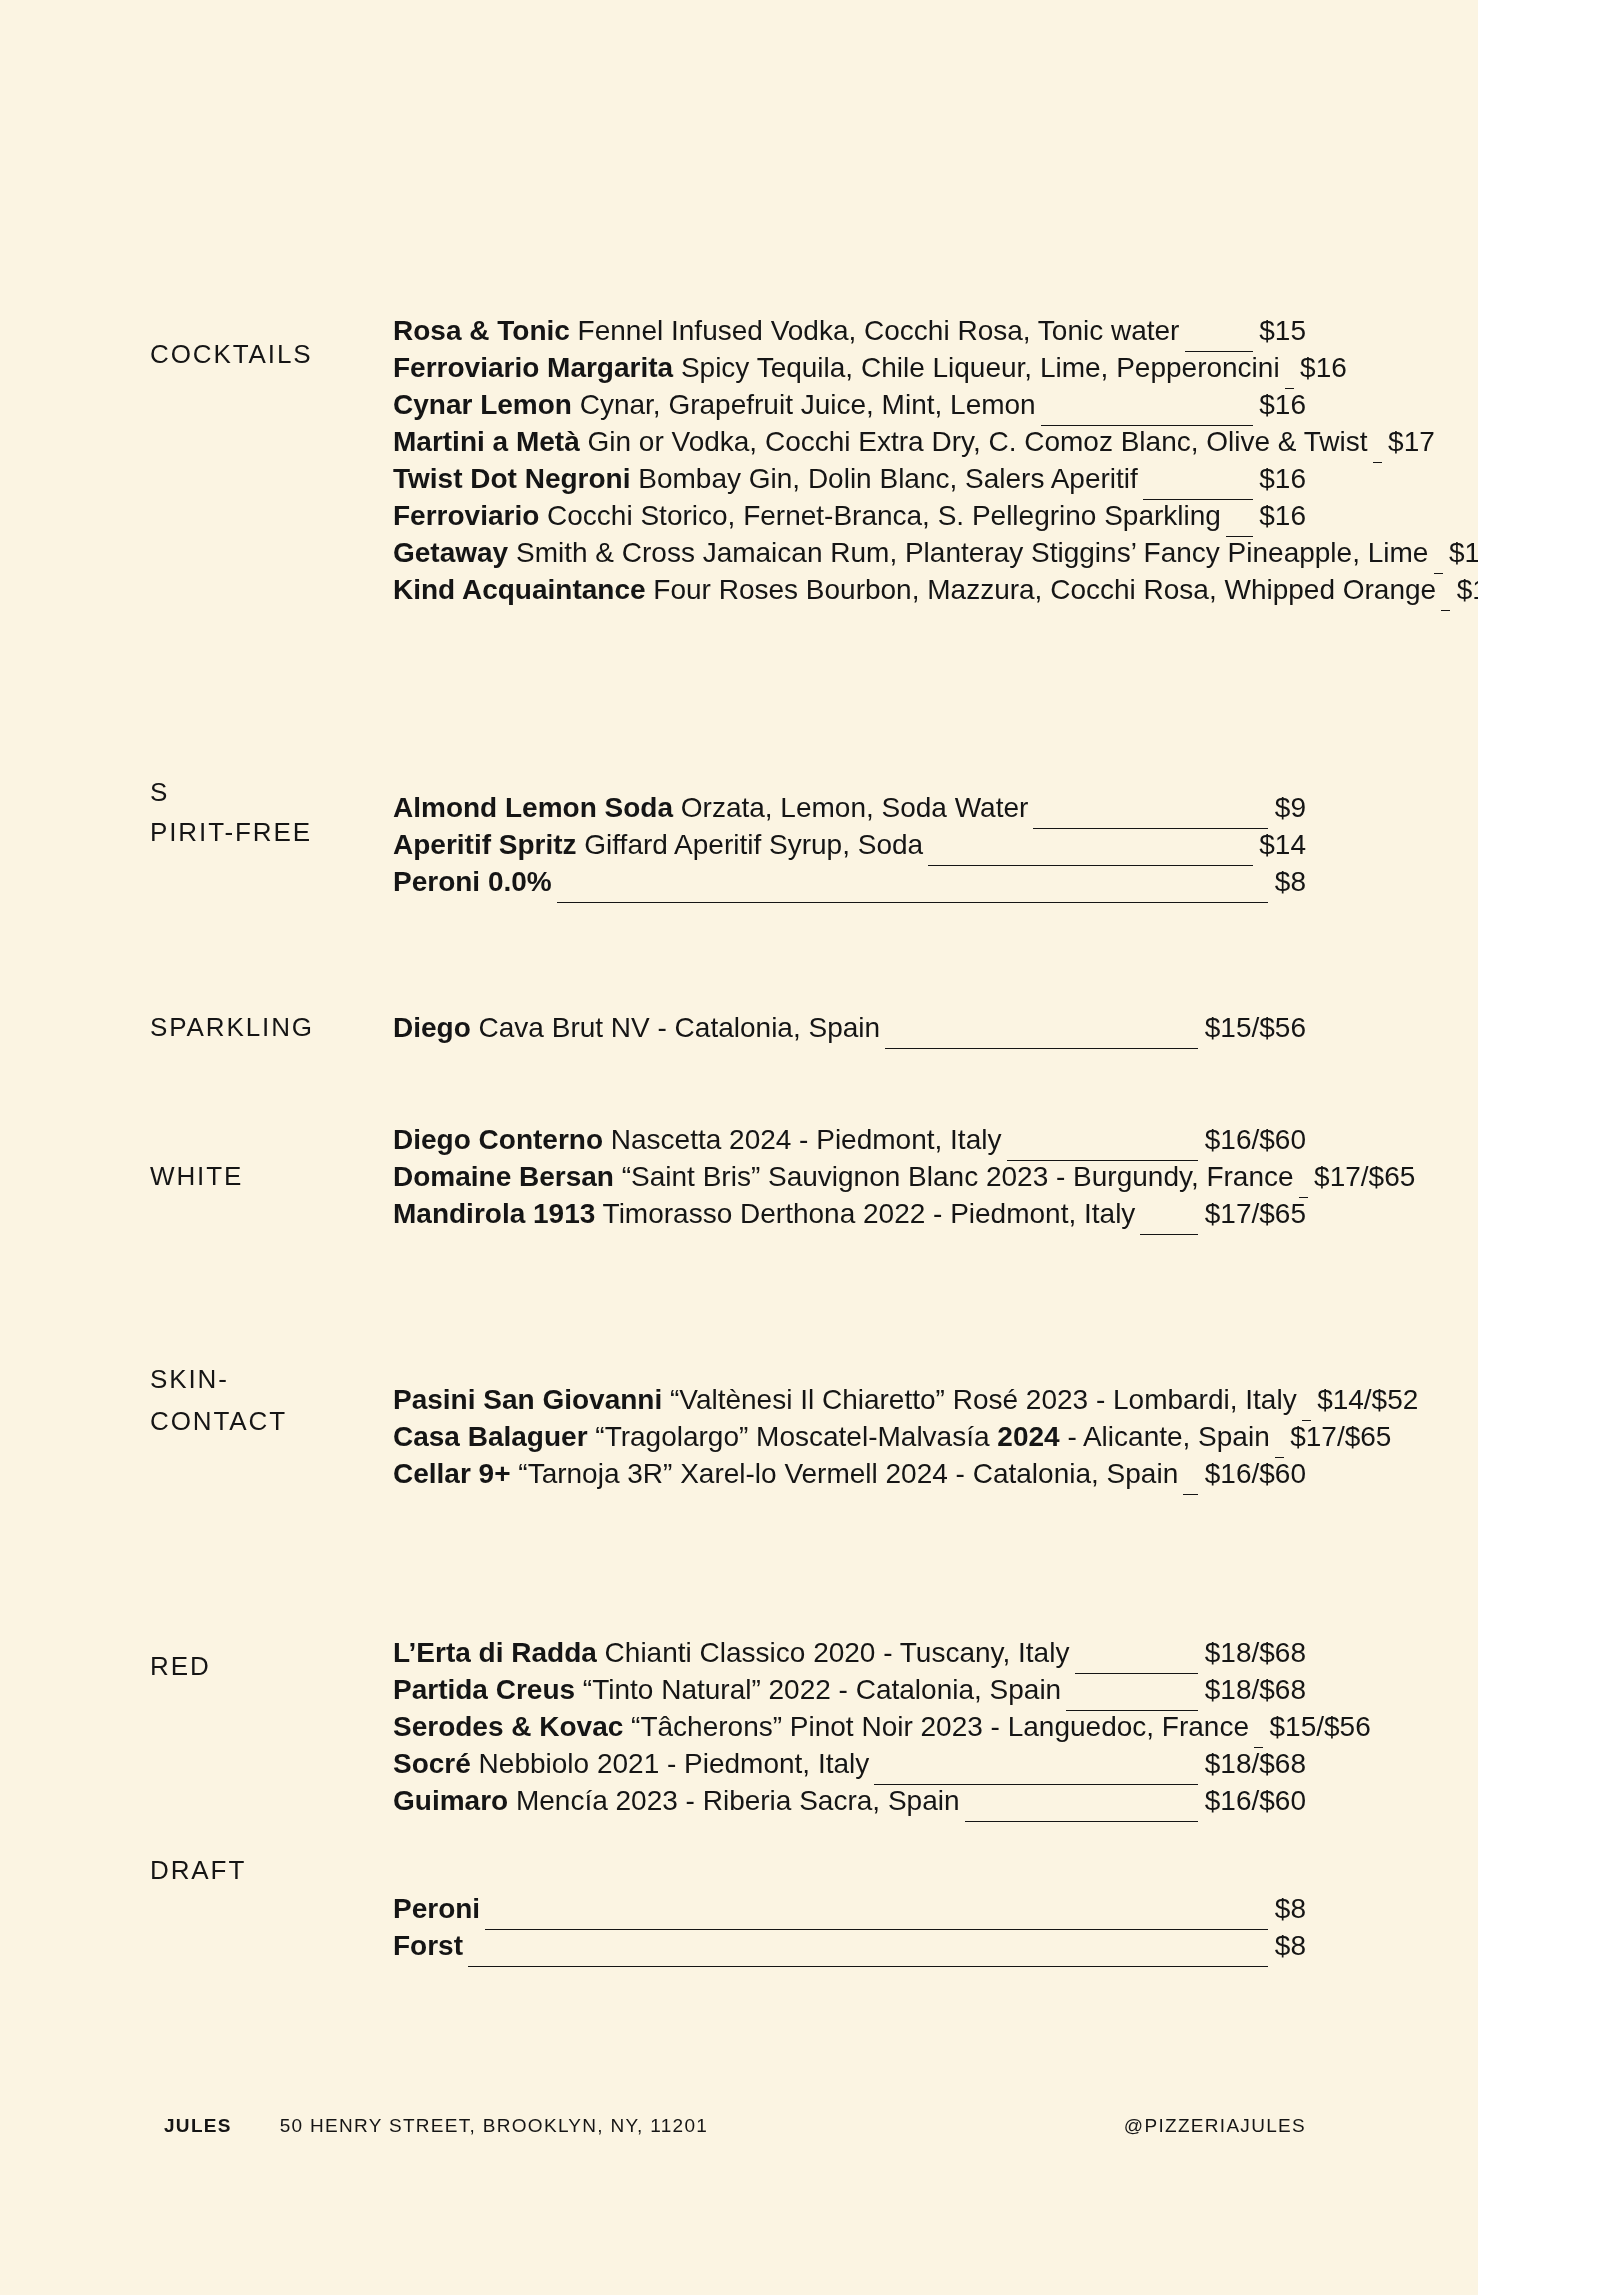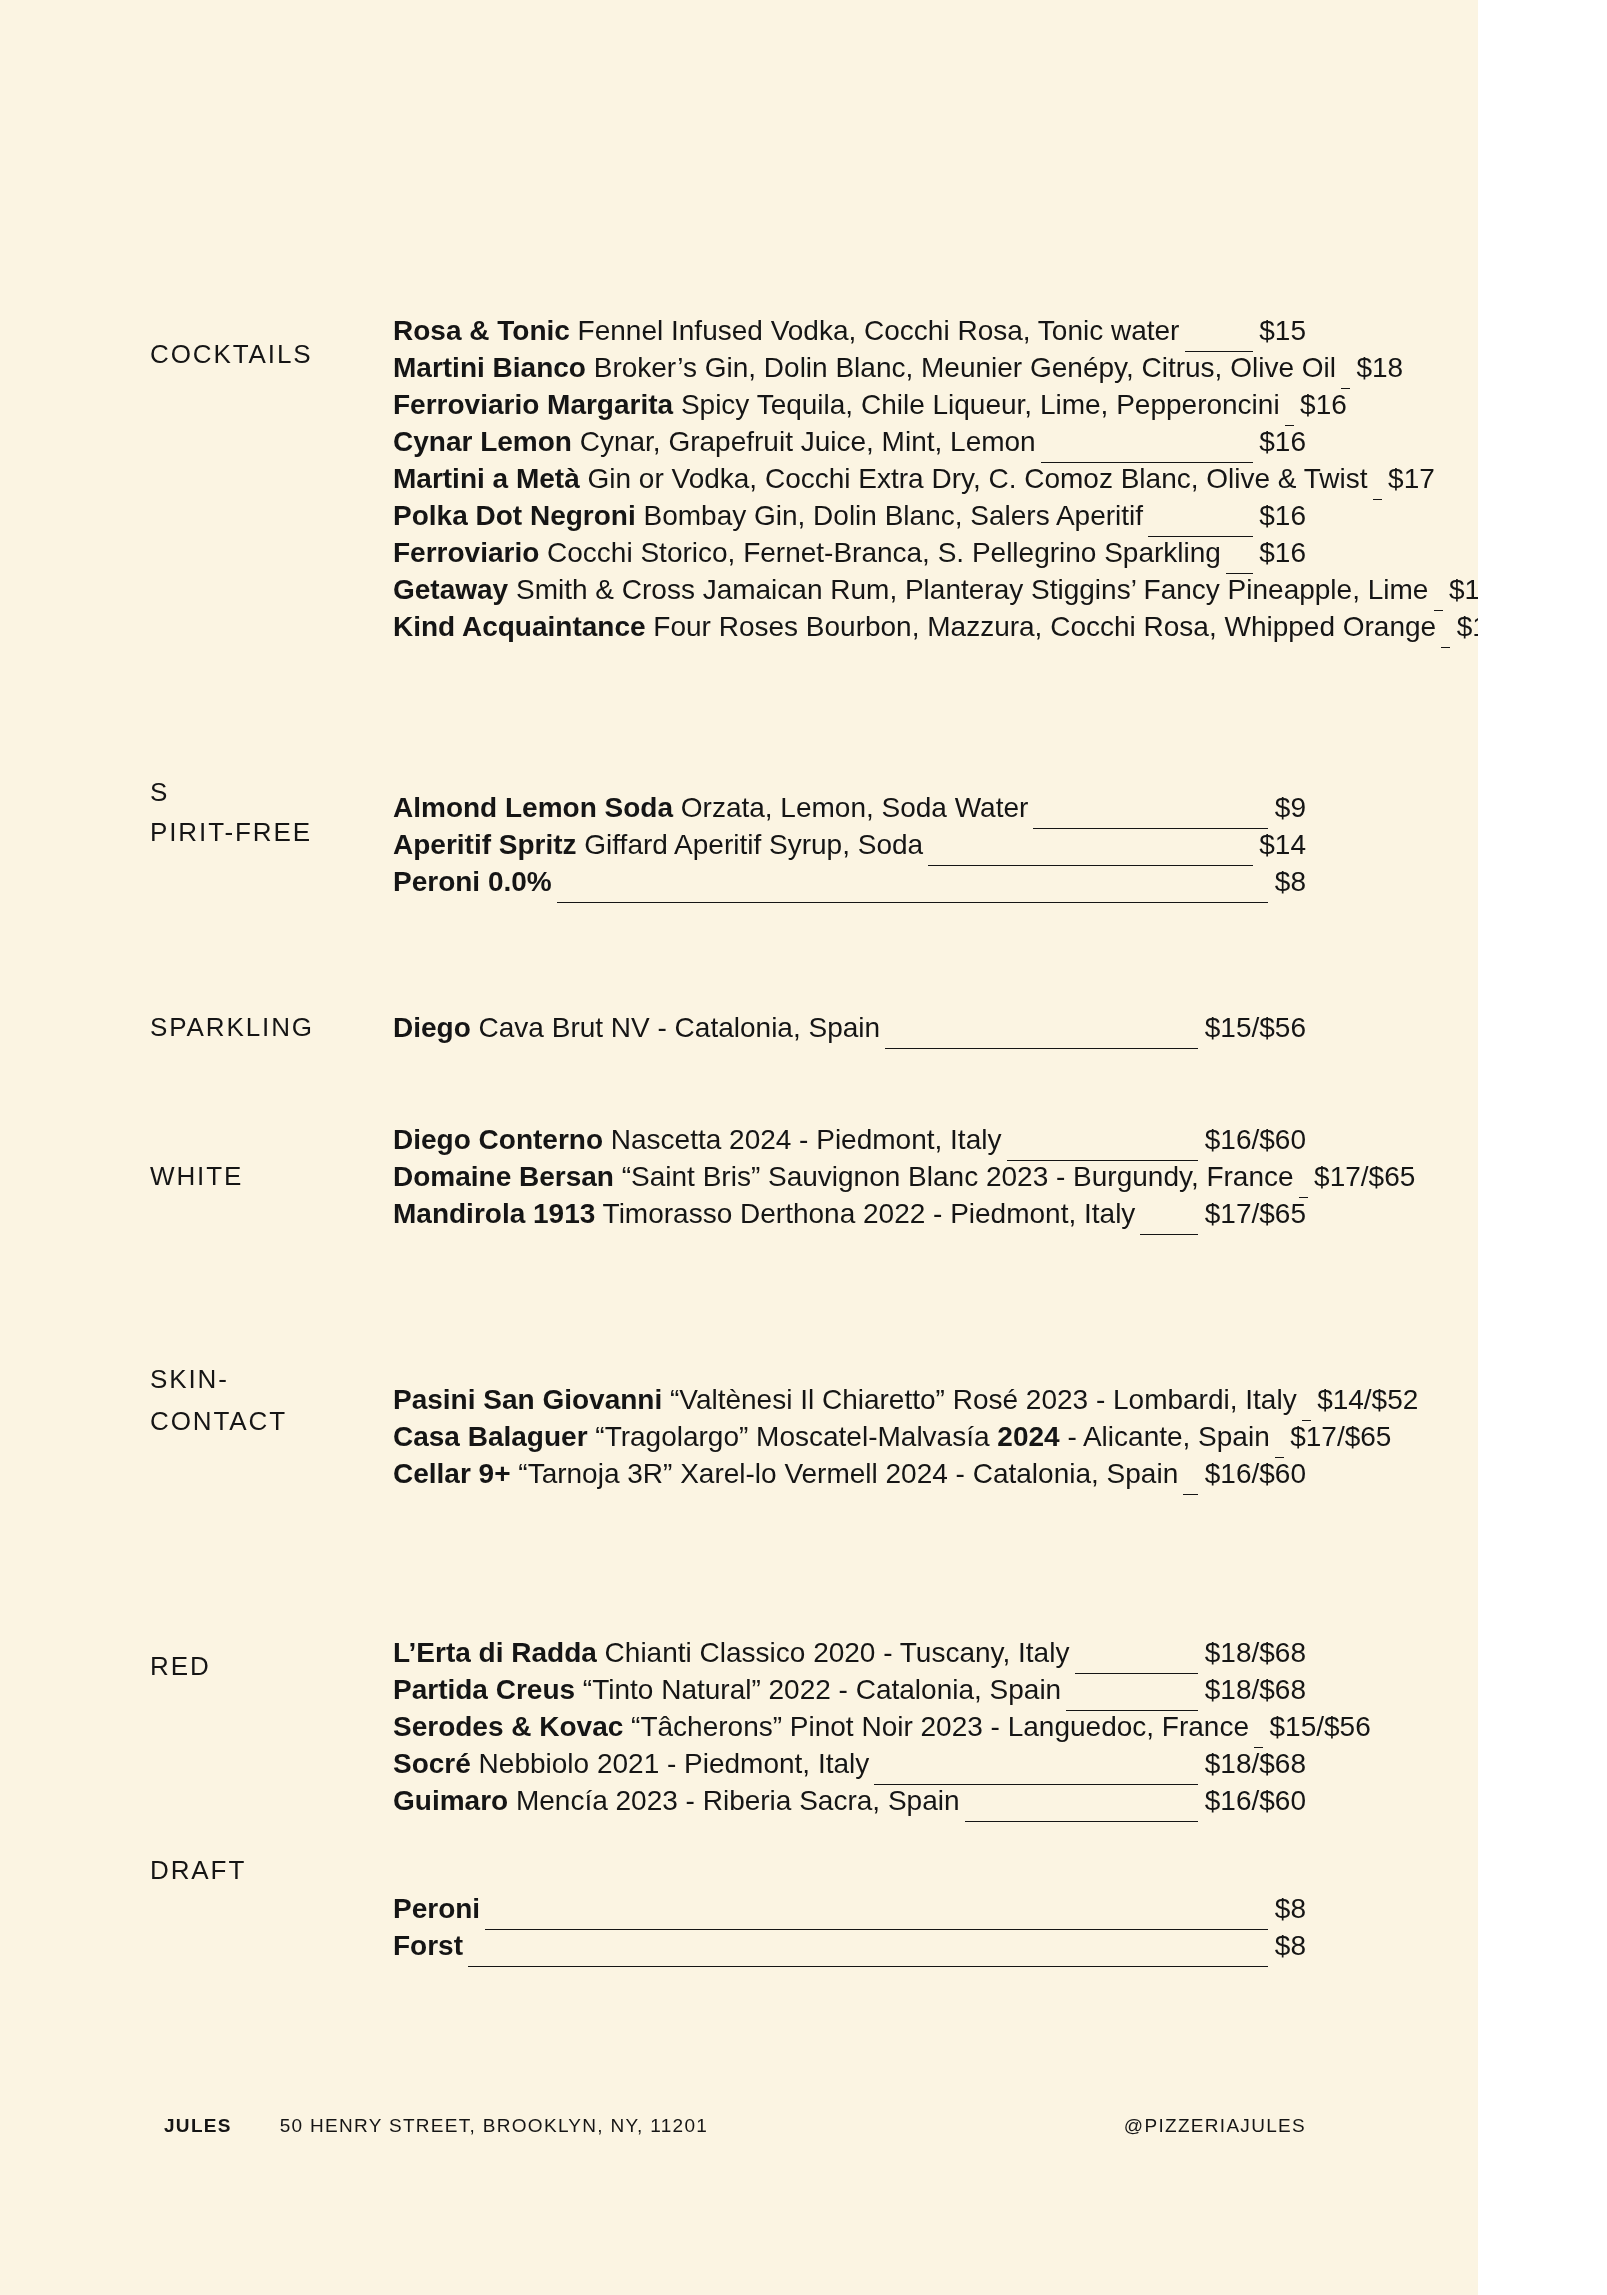--- a/index.html
+++ b/index.html
@@ -74,46 +74,41 @@
     <div class="section-label">
         <div>COCKTAILS</div>
       </div>
     <div class="section-items">
   <div class="row">
     <span class="text"><span class="name">Rosa &amp; Tonic</span><span class="desc"> Fennel Infused Vodka, Cocchi Rosa, Tonic water</span><span class="bmid"></span><span class="desc2"></span></span>
     <span class="leader"></span>
     <span class="price">$15</span>
   </div>
 
-  <div class="row">
-    <span class="text"><span class="name">Martini Bianco</span><span class="desc"> Broker’s Gin, Dolin Blanc, Meunier Genépy, Citrus, Olive Oil</span><span class="bmid"></span><span class="desc2"></span></span>
-    <span class="leader"></span>
-    <span class="price">$18</span>
-  </div>
 
   <div class="row">
     <span class="text"><span class="name">Ferroviario Margarita</span><span class="desc"> Spicy Tequila, Chile Liqueur, Lime, Pepperoncini</span><span class="bmid"></span><span class="desc2"></span></span>
     <span class="leader"></span>
     <span class="price">$16</span>
   </div>
 
   <div class="row">
     <span class="text"><span class="name">Cynar Lemon</span><span class="desc"> Cynar, Grapefruit Juice, Mint, Lemon</span><span class="bmid"></span><span class="desc2"></span></span>
     <span class="leader"></span>
     <span class="price">$16</span>
   </div>
 
   <div class="row">
     <span class="text"><span class="name">Martini a Metà</span><span class="desc"> Gin or Vodka, Cocchi Extra Dry, C. Comoz Blanc, Olive &amp; Twist</span><span class="bmid"></span><span class="desc2"></span></span>
     <span class="leader"></span>
     <span class="price">$17</span>
   </div>
 
   <div class="row">
-    <span class="text"><span class="name">Polka Dot Negroni</span><span class="desc"> Bombay Gin, Dolin Blanc, Salers Aperitif</span><span class="bmid"></span><span class="desc2"></span></span>
+    <span class="text"><span class="name">Twist Dot Negroni</span><span class="desc"> Bombay Gin, Dolin Blanc, Salers Aperitif</span><span class="bmid"></span><span class="desc2"></span></span>
     <span class="leader"></span>
     <span class="price">$16</span>
   </div>
 
   <div class="row">
     <span class="text"><span class="name">Ferroviario</span><span class="desc"> Cocchi Storico, Fernet-Branca, S. Pellegrino Sparkling</span><span class="bmid"></span><span class="desc2"></span></span>
     <span class="leader"></span>
     <span class="price">$16</span>
   </div>
 

